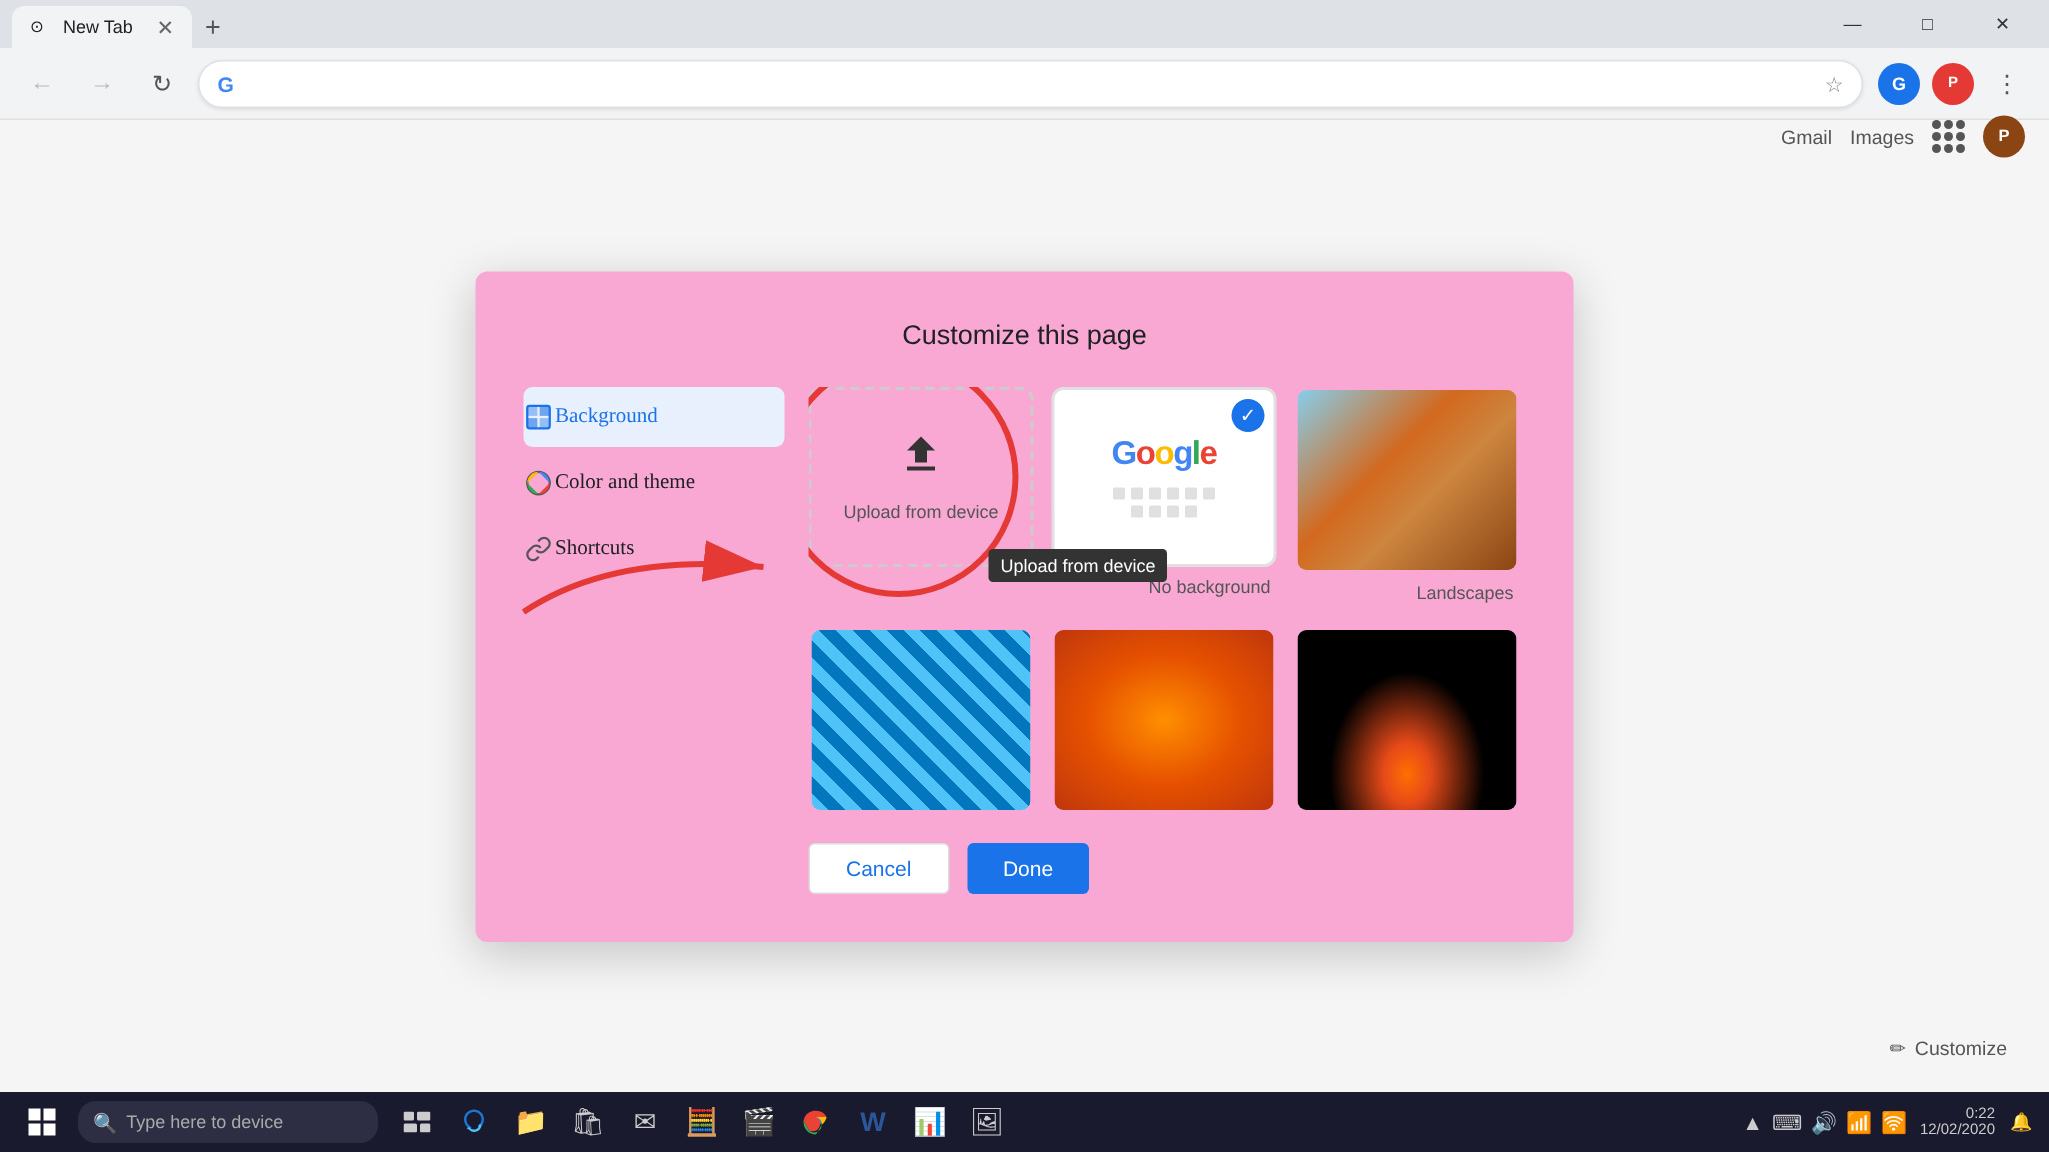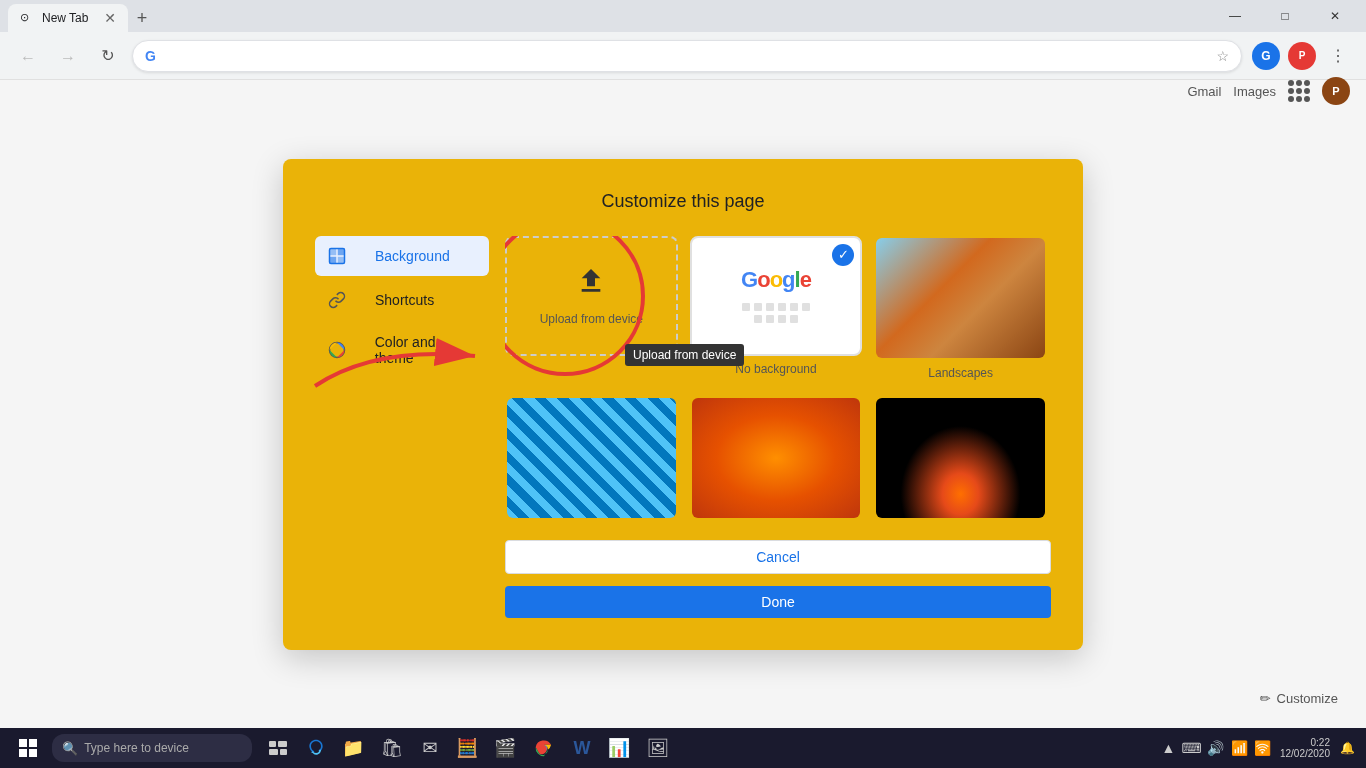--- a/index.html
+++ b/index.html
@@ -214,24 +214,24 @@
       height: calc(768px - 32px - 48px - 40px);
       background: #f5f5f5;
       display: flex;
       align-items: center;
       justify-content: center;
       position: relative;
     }
 
     
     .dialog {
-      background: #eab308;
+      background: #f9a8d4;
       border-radius: 8px;
       box-shadow: 0 8px 32px rgba(0,0,0,0.2);
-      width: 800px;
+      width: 732px;
       padding: 32px;
       position: relative;
     }
     .dialog-title {
       font-size: 18px;
       color: #202124;
       text-align: center;
       margin-bottom: 24px;
     }
     .dialog-body {
@@ -242,26 +242,27 @@
       width: 190px;
       flex-shrink: 0;
       display: flex;
       flex-direction: column;
       gap: 4px;
       padding-right: 16px;
     }
     .nav-item {
       display: flex;
       align-items: center;
-      gap: 28px;
-      padding: 10px 12px;
+      gap: 1px;
+      padding: 10px 0;
       border-radius: 6px;
       cursor: pointer;
       font-size: 14px;
       color: #202124;
+      font-family: Liberation Serif, serif;
     }
     .nav-item.active {
       background: #e8f0fe;
       color: #1a73e8;
     }
     .nav-icon {
       width: 20px;
       height: 20px;
       display: flex;
       align-items: center;
@@ -302,21 +303,21 @@
     }
     .thumb-img {
       width: 100%;
       height: 120px;
       object-fit: cover;
       display: block;
     }
     .thumb-label {
       font-size: 12px;
       color: #555;
-      text-align: center;
+      text-align: right;
       padding: 6px 4px 4px;
     }
     .thumb-check {
       position: absolute;
       top: 6px;
       right: 6px;
       width: 22px;
       height: 22px;
       background: #1a73e8;
       border-radius: 50%;
@@ -441,21 +442,20 @@
       top: 108px;
       left: 120px;
       z-index: 20;
     }
 
     
     .dialog-footer {
       display: flex;
       gap: 12px;
       margin-top: 20px;
-      flex-direction: column;
     }
     .btn {
       padding: 8px 24px;
       border-radius: 4px;
       font-size: 14px;
       cursor: pointer;
       border: none;
       font-weight: 500;
     }
     .btn-cancel {
@@ -660,38 +660,38 @@
               <rect x="2" y="2" width="9" height="9" fill="#1a73e8" opacity="0.4"></rect>
               <rect x="13" y="2" width="9" height="9" fill="#1a73e8" opacity="0.6"></rect>
               <rect x="2" y="13" width="9" height="9" fill="#1a73e8" opacity="0.6"></rect>
               <rect x="13" y="13" width="9" height="9" fill="#1a73e8" opacity="0.4"></rect>
             </svg>
           </span>
           <span>Background</span>
         </div>
         <div class="nav-item">
           <span class="nav-icon">
-            <svg width="18" height="18" viewBox="0 0 24 24" fill="none" stroke="#555" stroke-width="2">
-              <path d="M10 13a5 5 0 0 0 7.54.54l3-3a5 5 0 0 0-7.07-7.07l-1.72 1.71"></path>
-              <path d="M14 11a5 5 0 0 0-7.54-.54l-3 3a5 5 0 0 0 7.07 7.07l1.71-1.71"></path>
-            </svg>
-          </span>
-          <span>Shortcuts</span>
-        </div>
-        <div class="nav-item">
-          <span class="nav-icon">
             <svg width="18" height="18" viewBox="0 0 24 24">
               <circle cx="12" cy="12" r="10" fill="none" stroke="#555" stroke-width="2"></circle>
               <path d="M12 2 A10 10 0 0 1 22 12" fill="#4285f4"></path>
               <path d="M22 12 A10 10 0 0 1 12 22" fill="#ea4335"></path>
               <path d="M12 22 A10 10 0 0 1 2 12" fill="#34a853"></path>
               <path d="M2 12 A10 10 0 0 1 12 2" fill="#fbbc04"></path>
             </svg>
           </span>
           <span>Color and theme</span>
+        </div>
+        <div class="nav-item">
+          <span class="nav-icon">
+            <svg width="18" height="18" viewBox="0 0 24 24" fill="none" stroke="#555" stroke-width="2">
+              <path d="M10 13a5 5 0 0 0 7.54.54l3-3a5 5 0 0 0-7.07-7.07l-1.72 1.71"></path>
+              <path d="M14 11a5 5 0 0 0-7.54-.54l-3 3a5 5 0 0 0 7.07 7.07l1.71-1.71"></path>
+            </svg>
+          </span>
+          <span>Shortcuts</span>
         </div>
       </div>
 
       <div class="content-area">
         <div class="grid-scroll">
 
           <div style="position:relative;">
             <div class="upload-card">
               <span class="upload-icon">
                 <svg width="32" height="32" viewBox="0 0 24 24" fill="#333">

